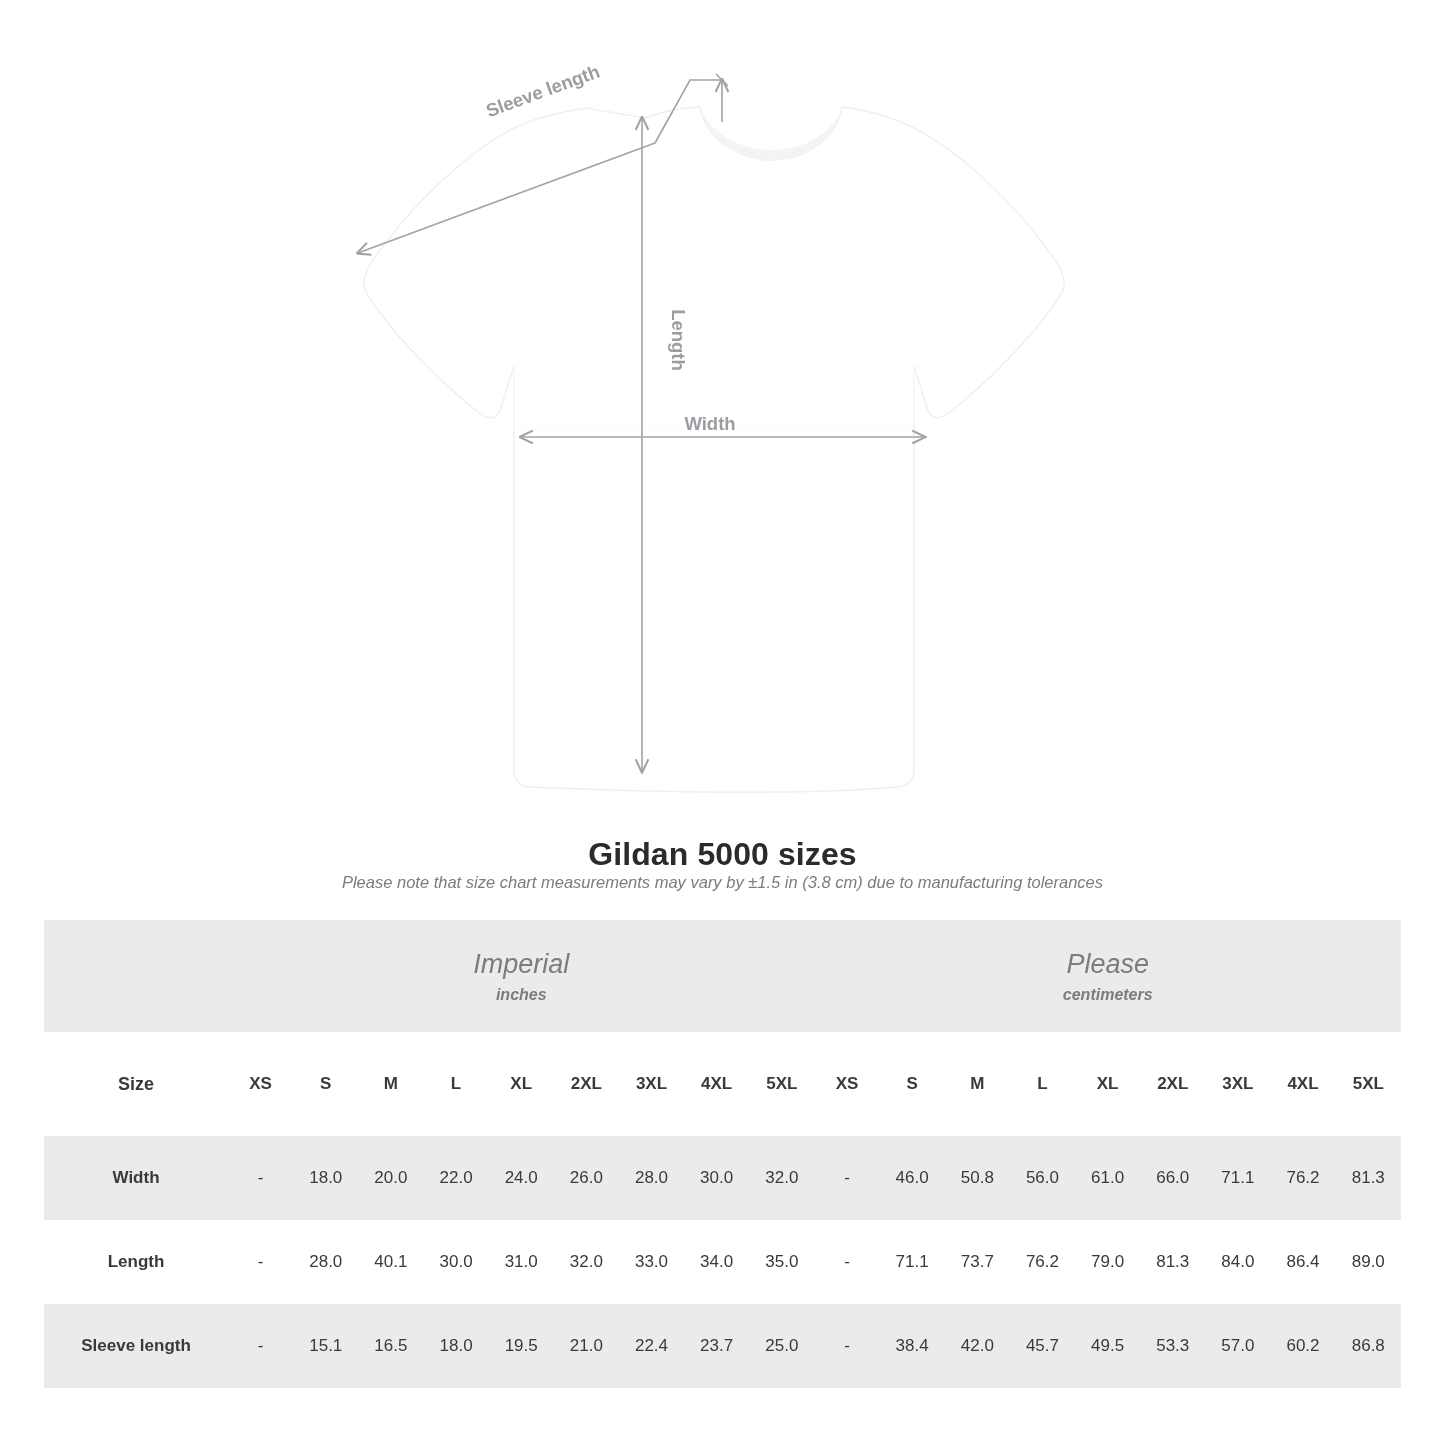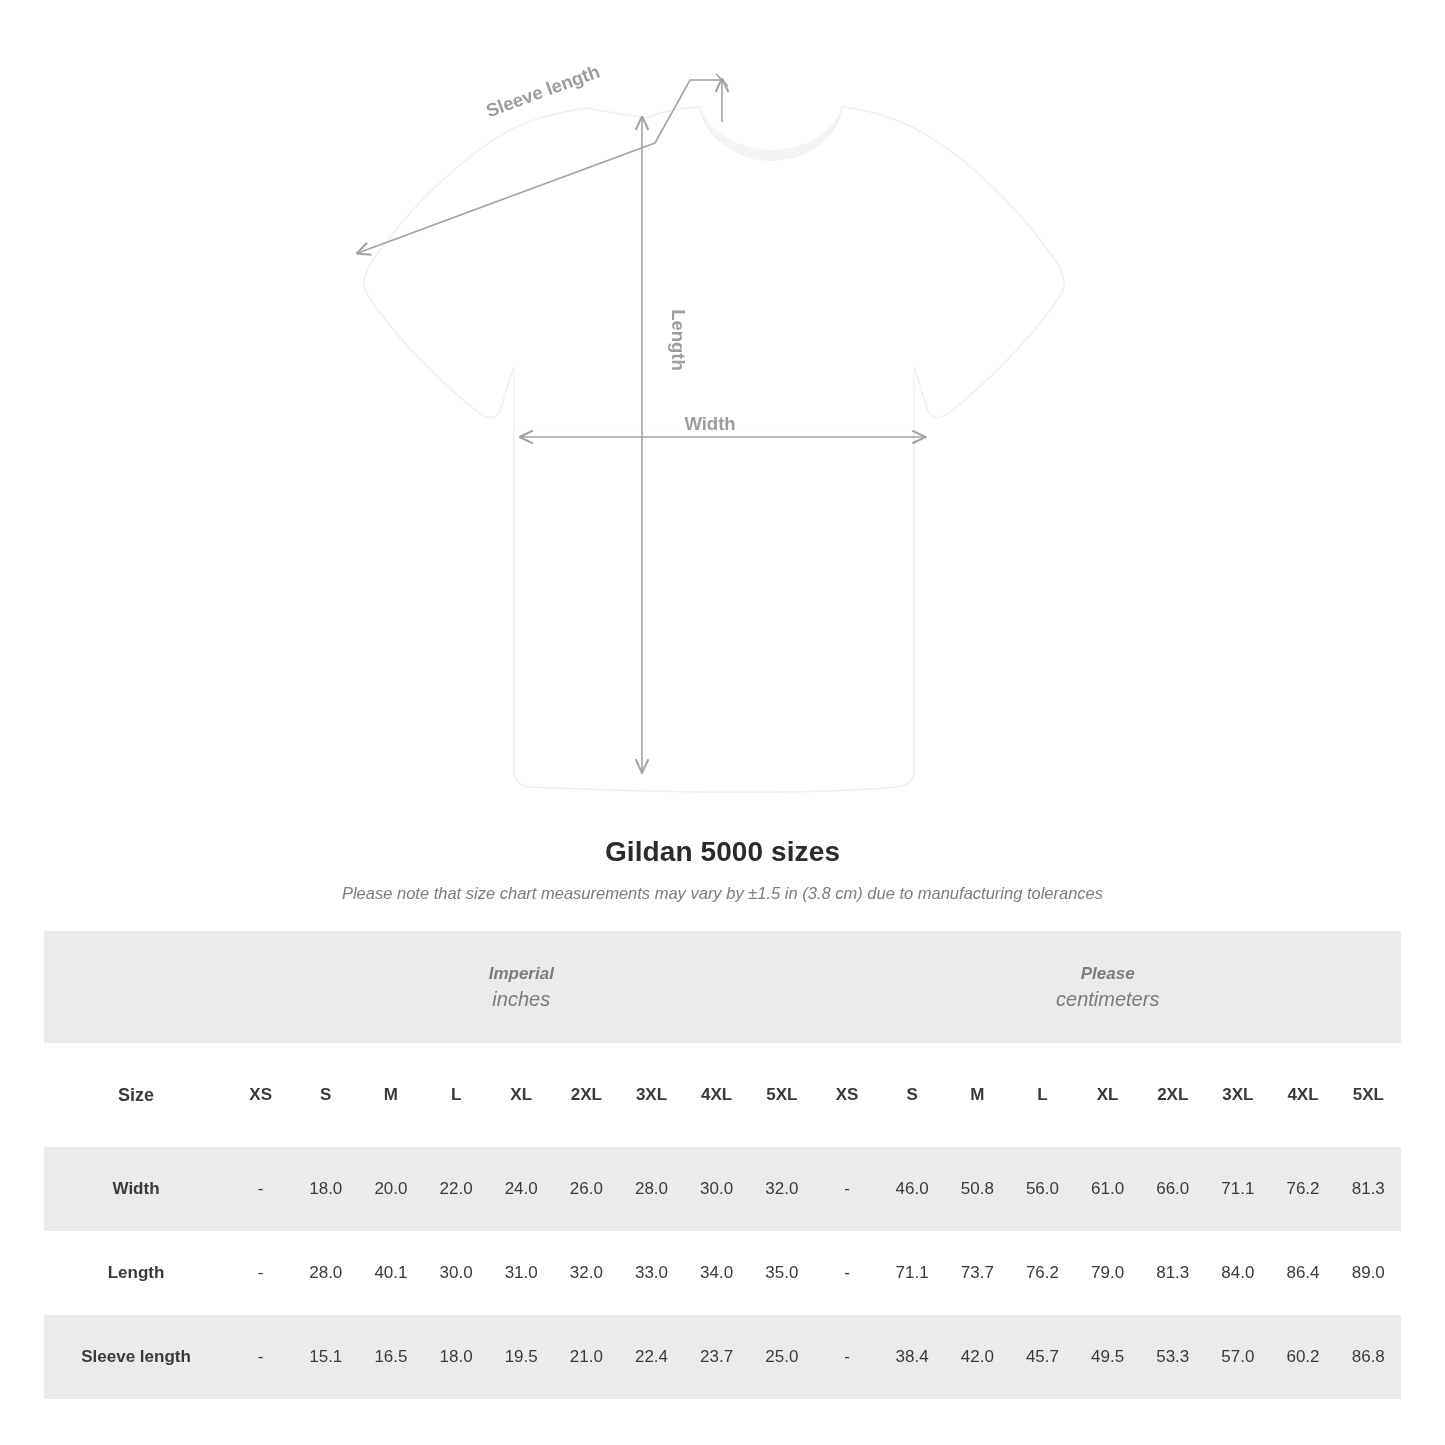--- a/index.html
+++ b/index.html
@@ -29,27 +29,26 @@
   .diagram svg {
     display: block;
   }
 
   
   .title-block {
     text-align: center;
     padding-top: 6px;
   }
   .chart-title {
-    font-size: 28px;
+    font-size: 32px;
     font-weight: bold;
     color: #2b2b2b;
     letter-spacing: 0.1px;
   }
   .chart-note {
-    margin-top: 16px;
     font-size: 16.5px;
     font-style: italic;
     color: #7c7c7c;
   }
 
   
   .table-wrap {
     margin: 28px 44px 0 44px;
   }
   table.size-table {
@@ -64,31 +63,32 @@
     color: #3a3a3a;
     border: 0;
     padding: 0;
   }
   .unit-row td {
     background: #ebebeb;
     height: 112px;
     vertical-align: middle;
   }
   .unit-name {
-    font-size: 17px;
+    font-size: 27px;
     font-style: italic;
-    font-weight: bold;
+    font-weight: normal;
     color: #7c7c7c;
     line-height: 1.25;
   }
   .unit-sub {
-    font-size: 20px;
+    font-size: 16px;
     font-style: italic;
     color: #7c7c7c;
     margin-top: 4px;
+    font-weight: bold;
   }
   .head-row td {
     background: #ffffff;
     height: 104px;
     font-weight: bold;
     font-size: 18px;
     color: #3f3f3f;
     vertical-align: middle;
   }
   .head-row td.rowlabel {

